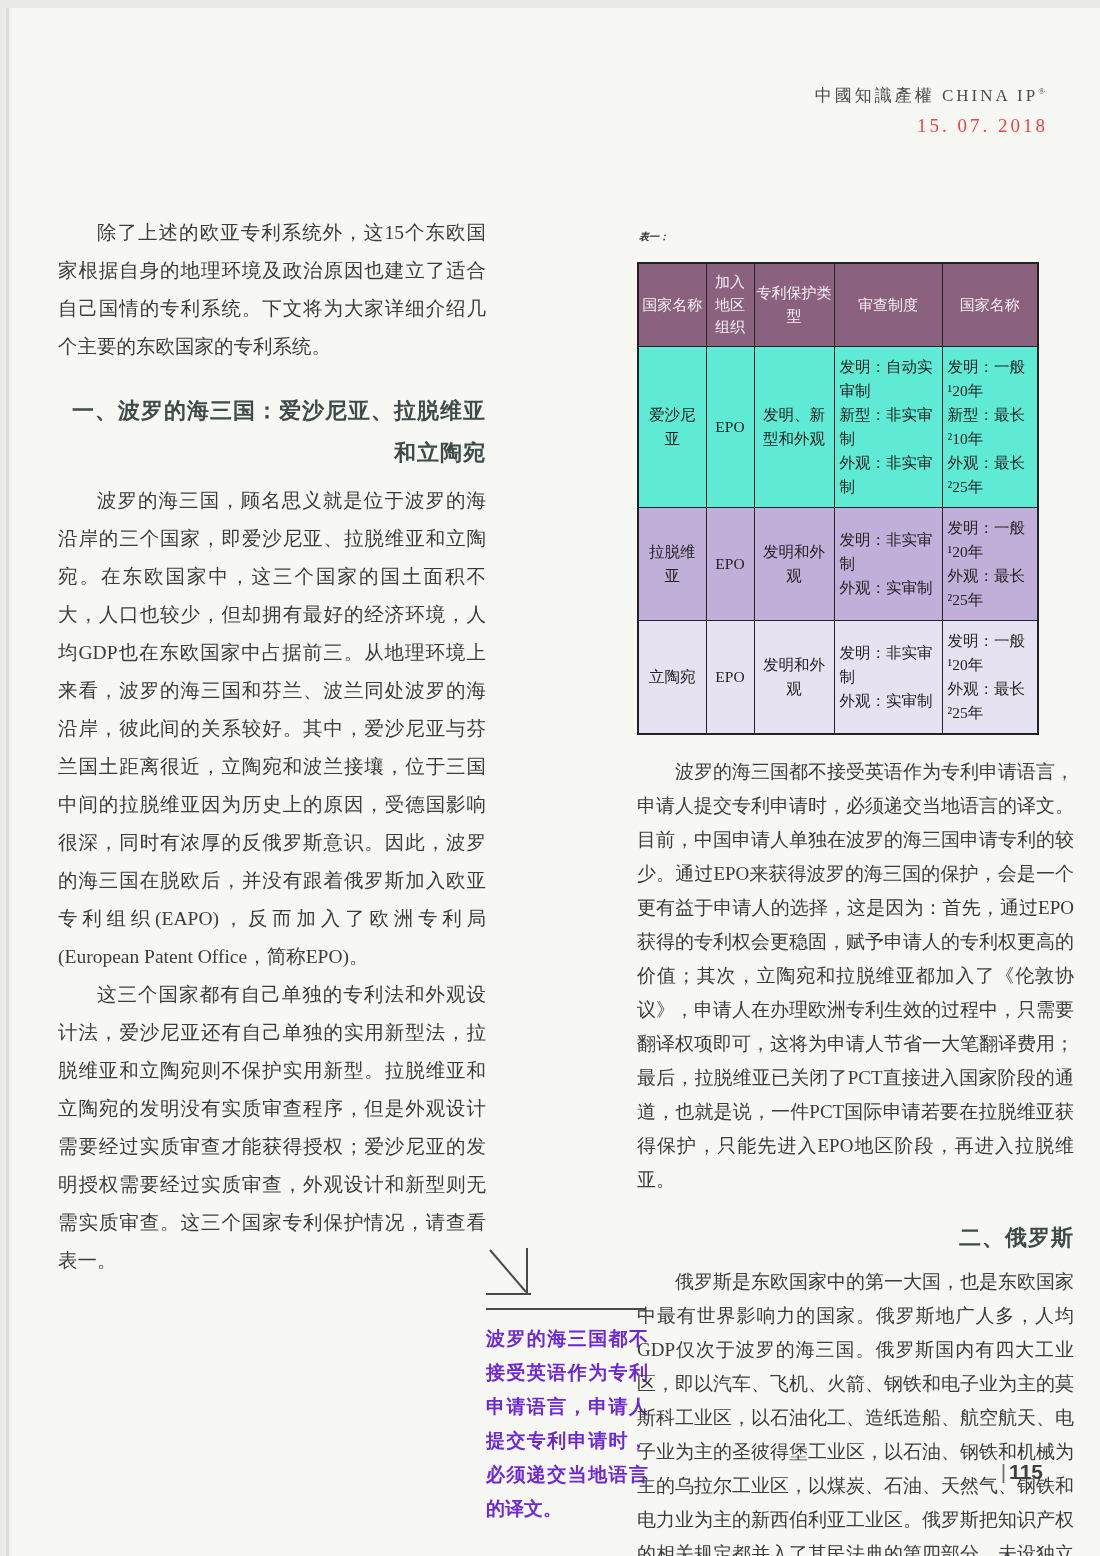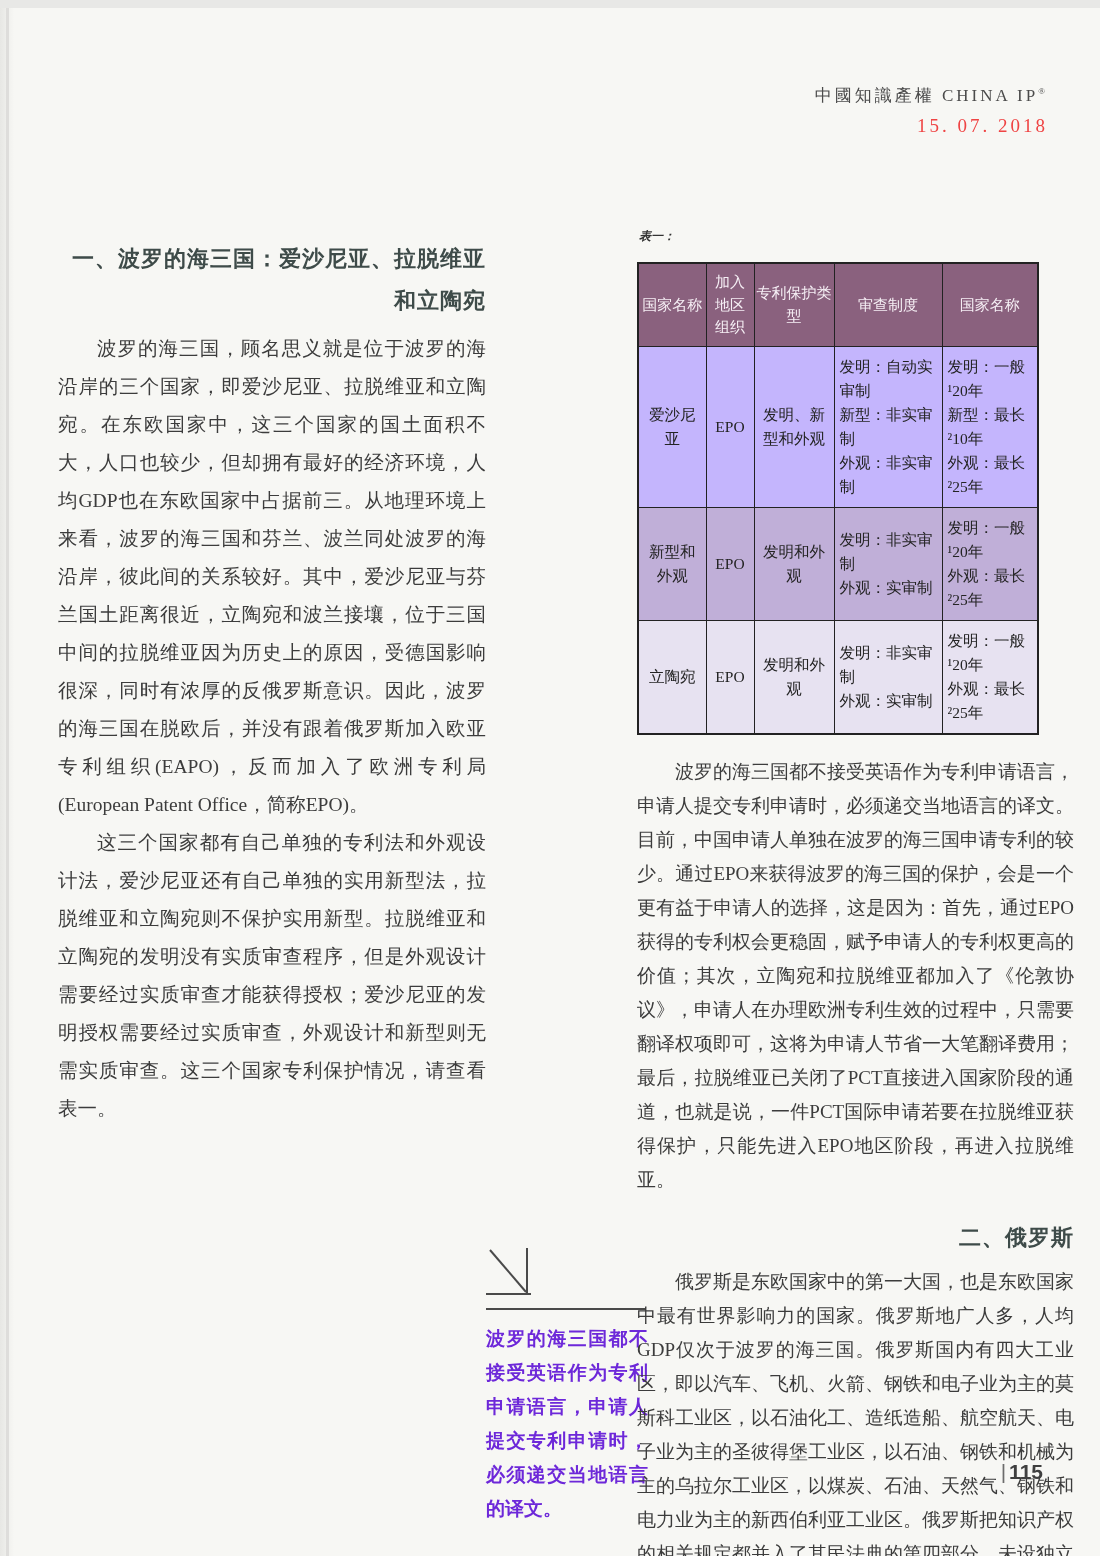--- a/index.html
+++ b/index.html
@@ -27,35 +27,35 @@
   p.indent{text-indent:2em;}
 
   .sec-heading{
     font-family:"Liberation Sans","DejaVu Sans",sans-serif;
     font-weight:bold;color:#3e4b49;font-size:22px;line-height:42px;
     letter-spacing:1px;text-align:right;margin:24px 0 8px 0;
   }
   .col-right .sec-heading{margin:20px 0 6px 0;}
 
   
-  .table-label{font-style:italic;font-weight:bold;font-size:12px;color:#333;margin:0 0 8px 2px;text-align:left;font-family:Liberation Mono, monospace;}
+  .table-label{font-style:italic;font-weight:bold;font-size:10px;color:#333;margin:0 0 8px 2px;text-align:left;}
   table.t1{border-collapse:collapse;width:402px;border:2px solid #222;
     font-family:"Liberation Serif","DejaVu Serif",serif;}
   table.t1 th{
     background:#8a617e;color:#f6eff5;
     font-family:"Liberation Sans","DejaVu Sans",sans-serif;font-weight:normal;
     font-size:15px;line-height:1.5;padding:7px 2px;border:1.5px solid #222;text-align:center;
   }
   table.t1 td{
     font-size:15.5px;color:#242424;padding:8px 5px;border:1.5px solid #222;
     line-height:1.55;text-align:center;
   }
   table.t1 td.lft{text-align:left;}
   .multiline{white-space:pre-line;}
-  tr.r0 td{background:#c4b5fd;}
+  tr.r0 td{background:#5eead4;}
   tr.r1 td{background:#c0afd8;}
   tr.r2 td{background:#e7e2f1;}
   .tbl-gap{height:20px;}
 
   
   .pull-quote{position:absolute;left:486px;top:1238px;width:162px;text-align:left;}
   .pq-rule{height:2px;background:#4a4a4a;margin:4px 0 12px 0;width:160px;}
   .pq-text{
     font-family:"Liberation Sans","DejaVu Sans",sans-serif;font-weight:bold;
     color:#6d28d9;font-size:19px;line-height:34px;text-align:justify;
@@ -73,20 +73,21 @@
 <div class="page">
   <div class="scan-grad"></div>
   <div class="scan-edge"></div>
 
   <div class="header">
     <div class="mag-title"><span>中國知識產權 CHINA IP</span><sup>®</sup></div>
     <div class="mag-date">15. 07. 2018</div>
   </div>
 
   <div class="col col-left">
+    <p class="indent">除了上述的欧亚专利系统外，这15个东欧国家根据自身的地理环境及政治原因也建立了适合自己国情的专利系统。下文将为大家详细介绍几个主要的东欧国家的专利系统。</p>
     <div class="sec-heading">一、波罗的海三国：爱沙尼亚、拉脱维亚和立陶宛</div>
     <p class="indent">波罗的海三国，顾名思义就是位于波罗的海沿岸的三个国家，即爱沙尼亚、拉脱维亚和立陶宛。在东欧国家中，这三个国家的国土面积不大，人口也较少，但却拥有最好的经济环境，人均GDP也在东欧国家中占据前三。从地理环境上来看，波罗的海三国和芬兰、波兰同处波罗的海沿岸，彼此间的关系较好。其中，爱沙尼亚与芬兰国土距离很近，立陶宛和波兰接壤，位于三国中间的拉脱维亚因为历史上的原因，受德国影响很深，同时有浓厚的反俄罗斯意识。因此，波罗的海三国在脱欧后，并没有跟着俄罗斯加入欧亚专利组织(EAPO)，反而加入了欧洲专利局(European Patent Office，简称EPO)。</p>
     <p class="indent">这三个国家都有自己单独的专利法和外观设计法，爱沙尼亚还有自己单独的实用新型法，拉脱维亚和立陶宛则不保护实用新型。拉脱维亚和立陶宛的发明没有实质审查程序，但是外观设计需要经过实质审查才能获得授权；爱沙尼亚的发明授权需要经过实质审查，外观设计和新型则无需实质审查。这三个国家专利保护情况，请查看表一。</p>
   </div>
 
   <div class="pull-quote">
     <svg width="58" height="54" viewBox="0 0 58 54">
       <line x1="4" y1="4" x2="40" y2="46" stroke="#4a4a4a" stroke-width="2"></line>
       <line x1="41" y1="2" x2="41" y2="49" stroke="#4a4a4a" stroke-width="2"></line>
       <line x1="0" y1="48" x2="45" y2="48" stroke="#4a4a4a" stroke-width="2"></line>
@@ -120,21 +121,21 @@
           <td>EPO</td>
           <td>发明、新型和外观</td>
           <td class="lft multiline">发明：自动实审制
 新型：非实审制
 外观：非实审制</td>
           <td class="lft multiline">发明：一般¹20年
 新型：最长²10年
 外观：最长²25年</td>
         </tr>
         <tr class="r1">
-          <td>新型和外观</td>
+          <td>拉脱维亚</td>
           <td>EPO</td>
           <td>发明和外观</td>
           <td class="lft multiline">发明：非实审制
 外观：实审制</td>
           <td class="lft multiline">发明：一般¹20年
 外观：最长²25年</td>
         </tr>
         <tr class="r2">
           <td>立陶宛</td>
           <td>EPO</td>

